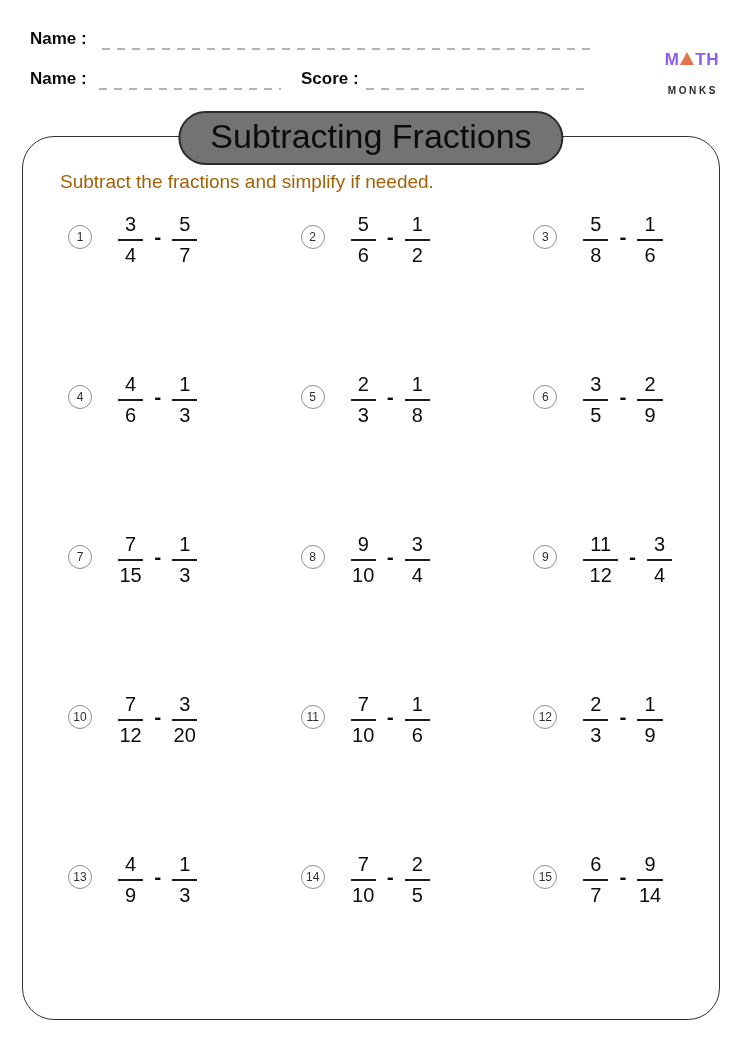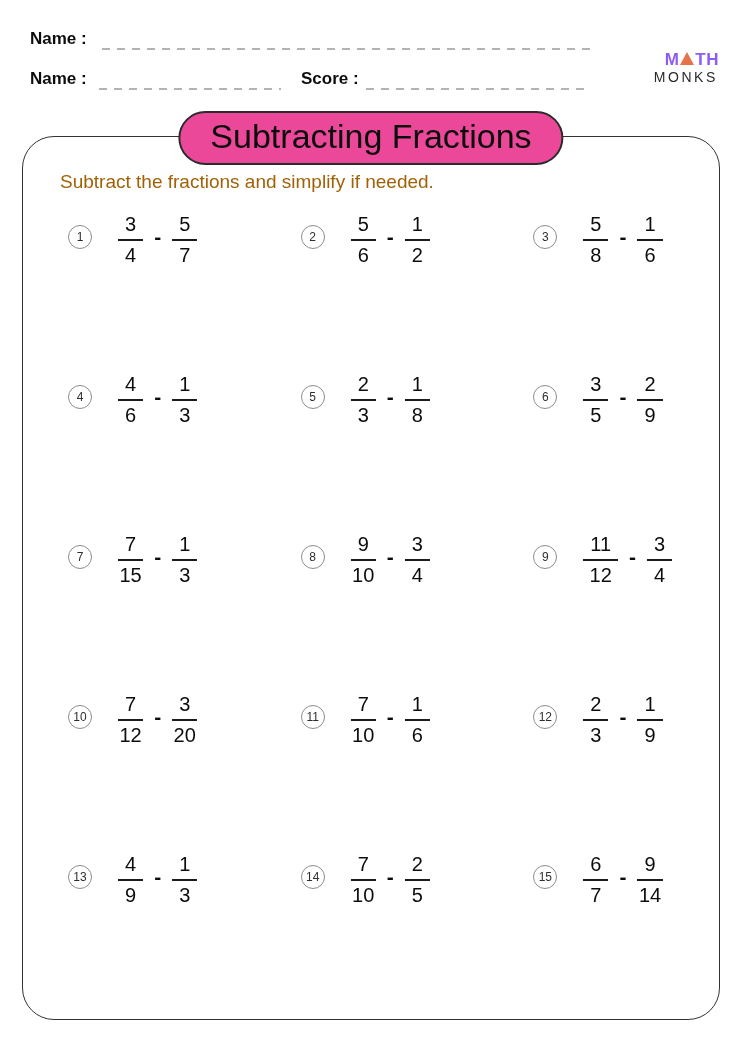--- a/index.html
+++ b/index.html
@@ -36,36 +36,36 @@
   .logo { position:absolute; top:51px; right:23px; text-align:right; cursor:default; }
   .logo-top { font-size:17px; font-weight:bold; color:#8b5cf6; letter-spacing:0.5px; line-height:1; }
   .logo-tri {
     display:inline-block;
     width:0; height:0;
     border-left:7px solid transparent;
     border-right:7px solid transparent;
     border-bottom:13px solid #e5744c;
     margin:0 1px;
   }
-  .logo-bottom { font-size:14px; font-weight:normal; color:#2a2a2a; letter-spacing:2.6px; margin-top:1px; padding-right:1px; }
+  .logo-bottom { font-size:10px; font-weight:bold; color:#2a2a2a; letter-spacing:2.6px; margin-top:17px; padding-right:1px; }
 
   
   .content-box {
     position:absolute;
     left:22px; top:136px;
     width:698px; height:884px;
     border:1.6px solid #333;
     border-radius:32px;
     background:transparent;
   }
   .title-pill {
     position:absolute;
     left:50%; top:111px;
     transform:translateX(-50%);
-    background:#ec4899;
+    background:#737373;
     border:2px solid #2b2b2b;
     border-radius:30px;
     padding:4px 30px 7px 30px;
     font-size:34px;
     color:#0c0c0c;
     white-space:nowrap;
     z-index:2;
   }
   .instruction {
     position:absolute;

